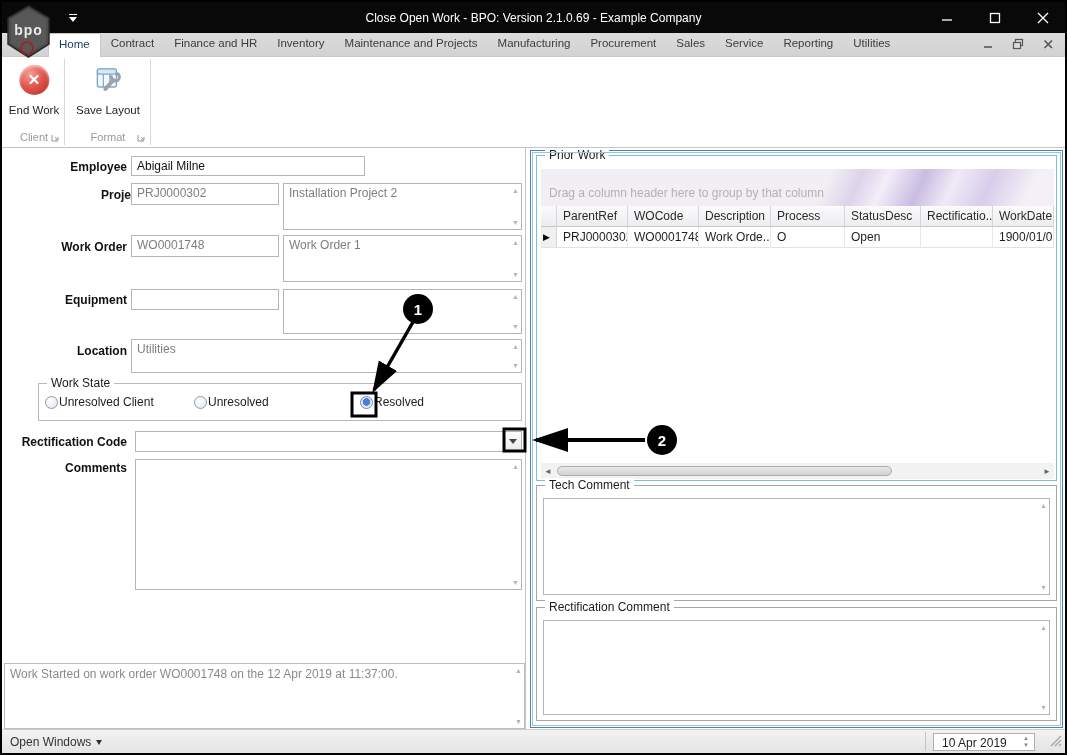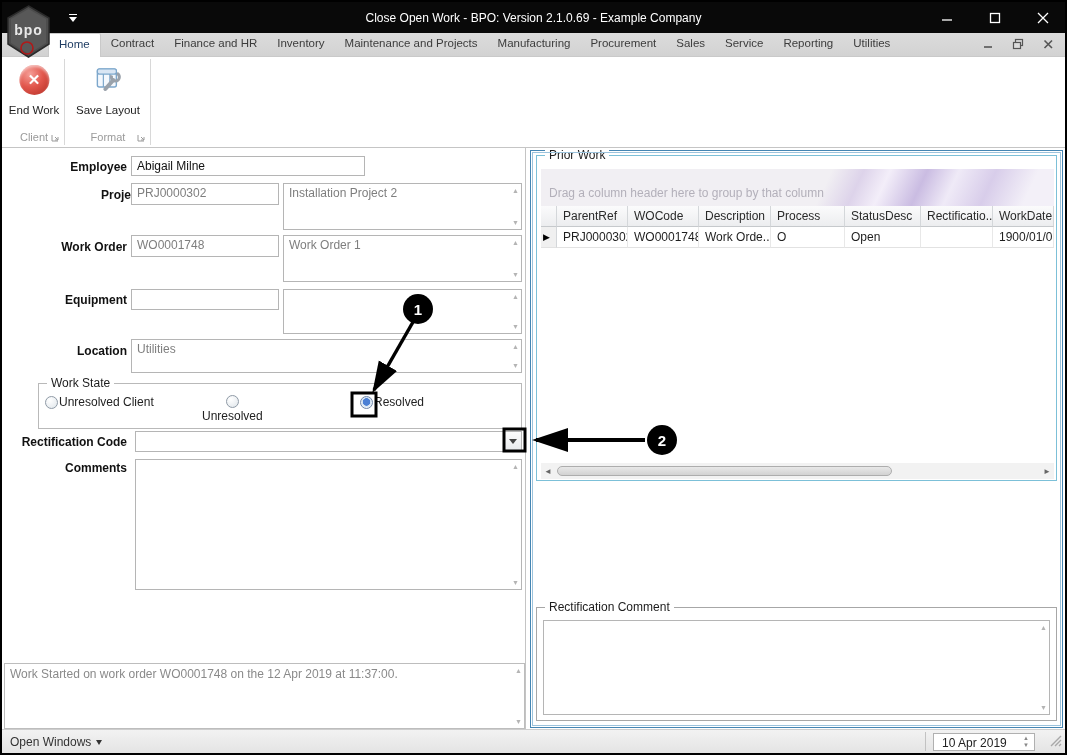--- a/index.html
+++ b/index.html
@@ -238,27 +238,27 @@
       <span></span>
       <span class="sa up"></span><span class="sa down"></span>
     </div>
 
     <div class="flabel" style="left:0;width:125px;top:196px;">Location</div>
     <div class="fbox ro multi" style="left:129px;top:191px;width:391px;height:34px;">
       <span>Utilities</span>
       <span class="sa up"></span><span class="sa down"></span>
     </div>
 
-    <div class="groupbox" style="left:36px;top:235px;width:484px;height:46px;">
+    <div class="groupbox" style="left:36px;top:235px;width:484px;height:38px;">
       <span class="legend">Work State</span>
       <div class="radio" style="left:6px;">
         <span class="rdot"></span>
         <span>Unresolved Client</span>
       </div>
-      <div class="radio" style="left:163px;flex-direction:column;">
+      <div class="radio" style="left:155px;">
         <span class="rdot"></span>
         <span>Unresolved</span>
       </div>
       <div class="radio" style="left:321px;">
         <span class="rdot selected"></span>
         <span>Resolved</span>
       </div>
     </div>
 
     <div class="flabel" style="left:0;width:125px;top:287px;">Rectification Code</div>
@@ -309,20 +309,27 @@
           <div class="gcell">1900/01/01</div>
         </div>
       </div>
       <div class="hscroll">
         <span class="hs-arrow">◄</span>
         <span class="hs-thumb"></span>
         <span class="hs-arrow" style="margin-left:auto;">►</span>
       </div>
     </div>
 
+    <div class="cm-group" style="top:334px;height:116px;">
+      <span class="legend">Tech Comment</span>
+      <div class="cm-area">
+        <span></span>
+        <span class="sa up"></span><span class="sa down"></span>
+      </div>
+    </div>
 
     <div class="cm-group" style="top:456px;height:114px;">
       <span class="legend">Rectification Comment</span>
       <div class="cm-area">
         <span></span>
         <span class="sa up"></span><span class="sa down"></span>
       </div>
     </div>
   </div>
 

